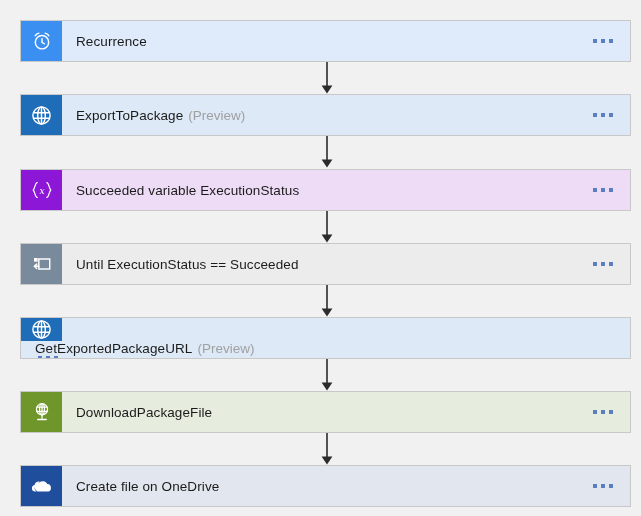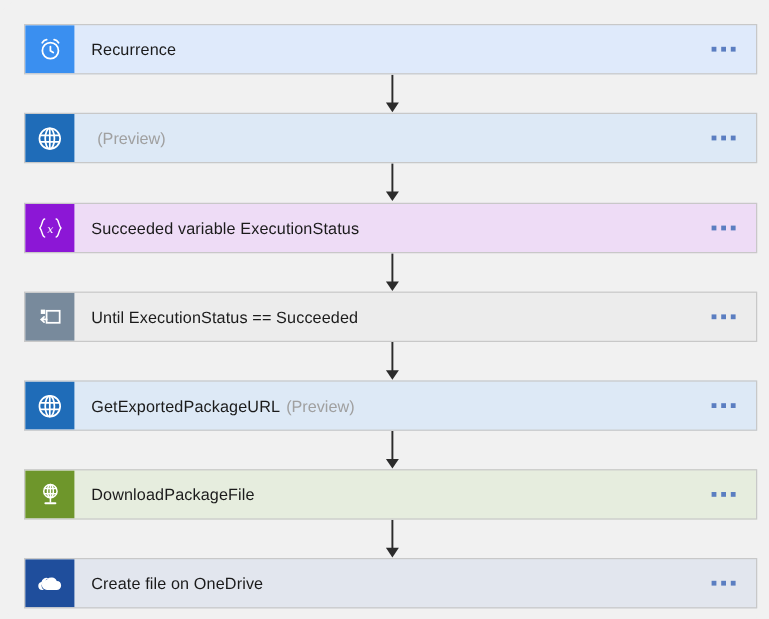--- a/index.html
+++ b/index.html
@@ -146,20 +146,21 @@
     </div>
     <div class="node" style="top: 94px; background: rgb(221, 233, 246);">
       <div class="node-icon" style="background: rgb(31, 108, 184);">
         <svg width="23" height="23" viewBox="0 0 24 24" fill="none" stroke="white" stroke-width="1.5">
                 <circle cx="12" cy="12" r="9"></circle>
                 <ellipse cx="12" cy="12" rx="4" ry="9"></ellipse>
                 <path d="M3.2 9.2 H20.8 M3.2 14.8 H20.8 M12 3 V21"></path>
               </svg>
       </div>
       <div class="node-body">
+        <span class="node-title">ExportToPackage</span>
         <span class="node-suffix">(Preview)</span>
       </div>
       <div class="node-menu">
         <i></i>
         <i></i>
         <i></i>
       </div>
     </div>
     <div class="node" style="top: 169px; background: rgb(238, 220, 246);">
       <div class="node-icon" style="background: rgb(140, 23, 214);">
@@ -188,21 +189,21 @@
       </div>
       <div class="node-body">
         <span class="node-title">Until ExecutionStatus == Succeeded</span>
       </div>
       <div class="node-menu">
         <i></i>
         <i></i>
         <i></i>
       </div>
     </div>
-    <div class="node" style="top: 317px; background: rgb(221, 233, 246);">
+    <div class="node" style="top: 317px; background: rgb(221, 233, 246); flex-direction: column;">
       <div class="node-icon" style="background: rgb(31, 108, 184);">
         <svg width="23" height="23" viewBox="0 0 24 24" fill="none" stroke="white" stroke-width="1.5">
                 <circle cx="12" cy="12" r="9"></circle>
                 <ellipse cx="12" cy="12" rx="4" ry="9"></ellipse>
                 <path d="M3.2 9.2 H20.8 M3.2 14.8 H20.8 M12 3 V21"></path>
               </svg>
       </div>
       <div class="node-body">
         <span class="node-title">GetExportedPackageURL</span>
         <span class="node-suffix">(Preview)</span>

